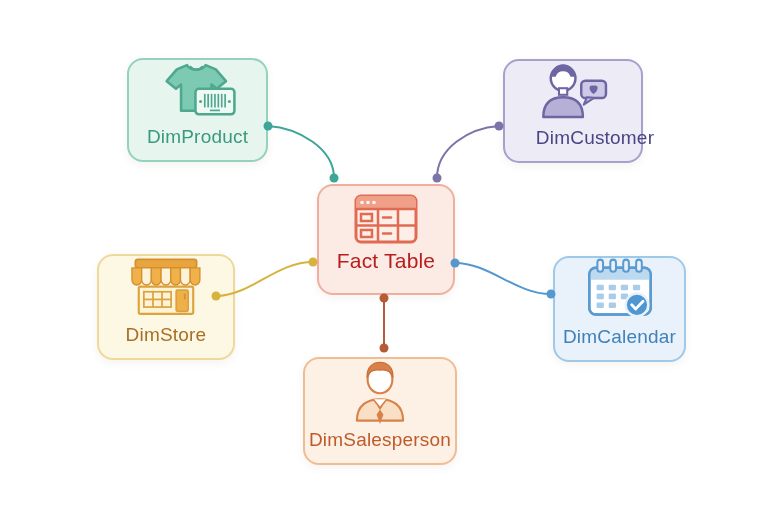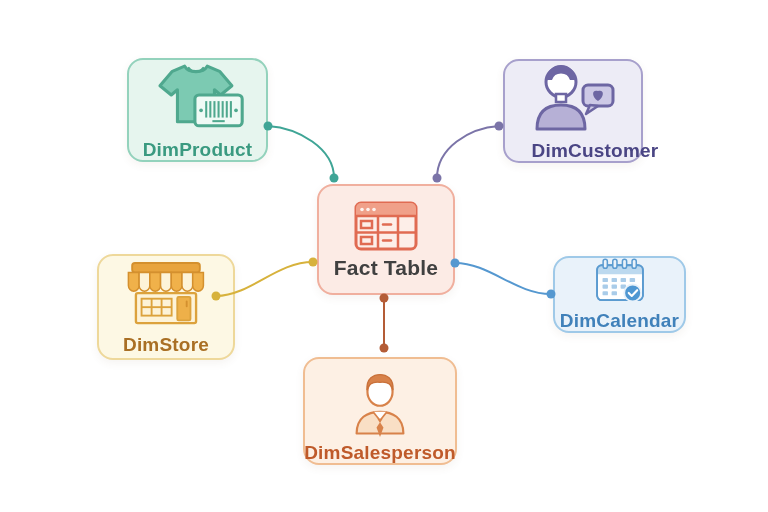--- a/index.html
+++ b/index.html
@@ -7,31 +7,31 @@
     position:relative;width:768px;height:512px;background:#ffffff;
     font-family:"Liberation Sans", sans-serif;overflow:hidden;
   }
   .node{
     position:absolute;border-radius:16px;border:2px solid;
     display:flex;flex-direction:column;align-items:center;justify-content:center;
     gap:6px;box-shadow:0 3px 8px rgba(120,90,60,0.07);
     box-sizing:border-box;
   }
   .node .label{
-    font-weight:bold;font-size:19px;letter-spacing:.2px;line-height:1;
-    padding-bottom:1px;
+    font-weight:normal;font-size:19px;letter-spacing:.2px;line-height:1;
+    padding-bottom:14px;
   }
   .node .icon{display:block;}
   #node-fact .label{font-size:21px;}
   
   #node-product    {left:127px;top:58px; width:141px;height:104px;}
   #node-customer   {left:503px;top:59px; width:140px;height:104px;}
   #node-fact       {left:317px;top:184px;width:138px;height:111px;}
   #node-store      {left:77px; top:254px;width:138px;height:106px;margin-left:20px;}
-  #node-calendar   {left:553px;top:256px;width:133px;height:77px;}
+  #node-calendar   {left:553px;top:256px;width:133px;height:106px;}
   #node-salesperson{left:303px;top:357px;width:154px;height:108px;justify-content:flex-end;}
   .wires{
     position:absolute;left:0;top:0;width:768px;height:512px;
     pointer-events:none;z-index:5;
   }
 </style>
 </head>
 <body>
 
 <div class="canvas">
@@ -109,21 +109,21 @@
         <line x1="2" y1="15" x2="62" y2="15"></line>
         <line x1="24" y1="15" x2="24" y2="48"></line>
         <line x1="44" y1="15" x2="44" y2="48"></line>
         <line x1="2" y1="31.5" x2="62" y2="31.5"></line>
         <rect x="7" y="20" width="11" height="7"></rect>
         <rect x="7" y="36" width="11" height="7"></rect>
         <line x1="29" y1="23.5" x2="37" y2="23.5" stroke-linecap="round"></line>
         <line x1="29" y1="39.5" x2="37" y2="39.5" stroke-linecap="round"></line>
       </g>
     </svg>
-    <div class="label" style="color: #404040;">Fact Table</div>
+    <div class="label" style="color: #b91c1c;">Fact Table</div>
   </div>
 
   <div class="node" id="node-store" style="background: rgb(253, 248, 228); border-color: rgb(238, 216, 154);">
     <svg class="icon" width="94" height="70" viewBox="0 0 100 74">
       <rect x="18" y="36" width="64" height="32" rx="2" fill="#fdf3d8" stroke="#dca23c" stroke-width="2.5"></rect>
       <rect x="14" y="4" width="72" height="10" rx="3" fill="#e8a43e" stroke="#d4902e" stroke-width="2"></rect>
       <g stroke="#d4902e" stroke-width="1.6">
         <path d="M10,14 h11.4 v14 a5.7,6 0 0 1 -11.4,0 Z" fill="#f0b14a"></path>
         <path d="M21.4,14 h11.4 v14 a5.7,6 0 0 1 -11.4,0 Z" fill="#fdf3d8"></path>
         <path d="M32.8,14 h11.4 v14 a5.7,6 0 0 1 -11.4,0 Z" fill="#f0b14a"></path>

